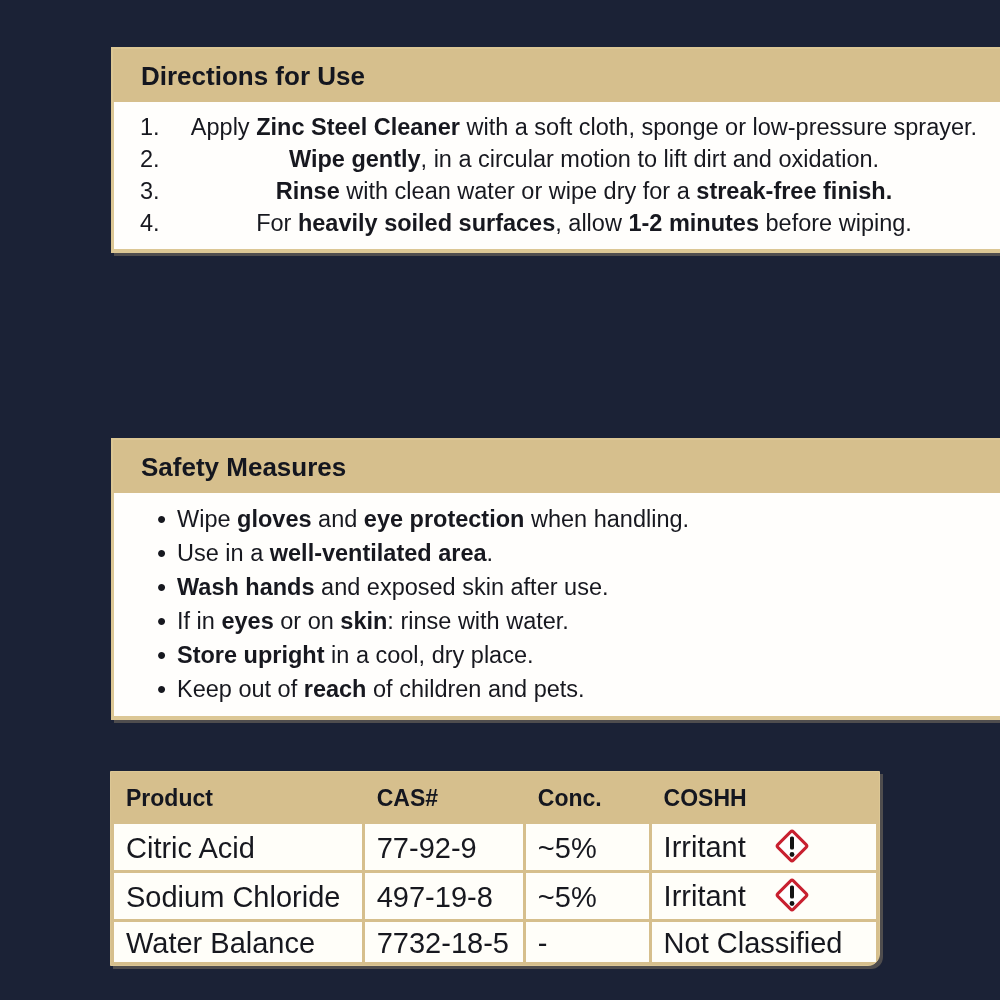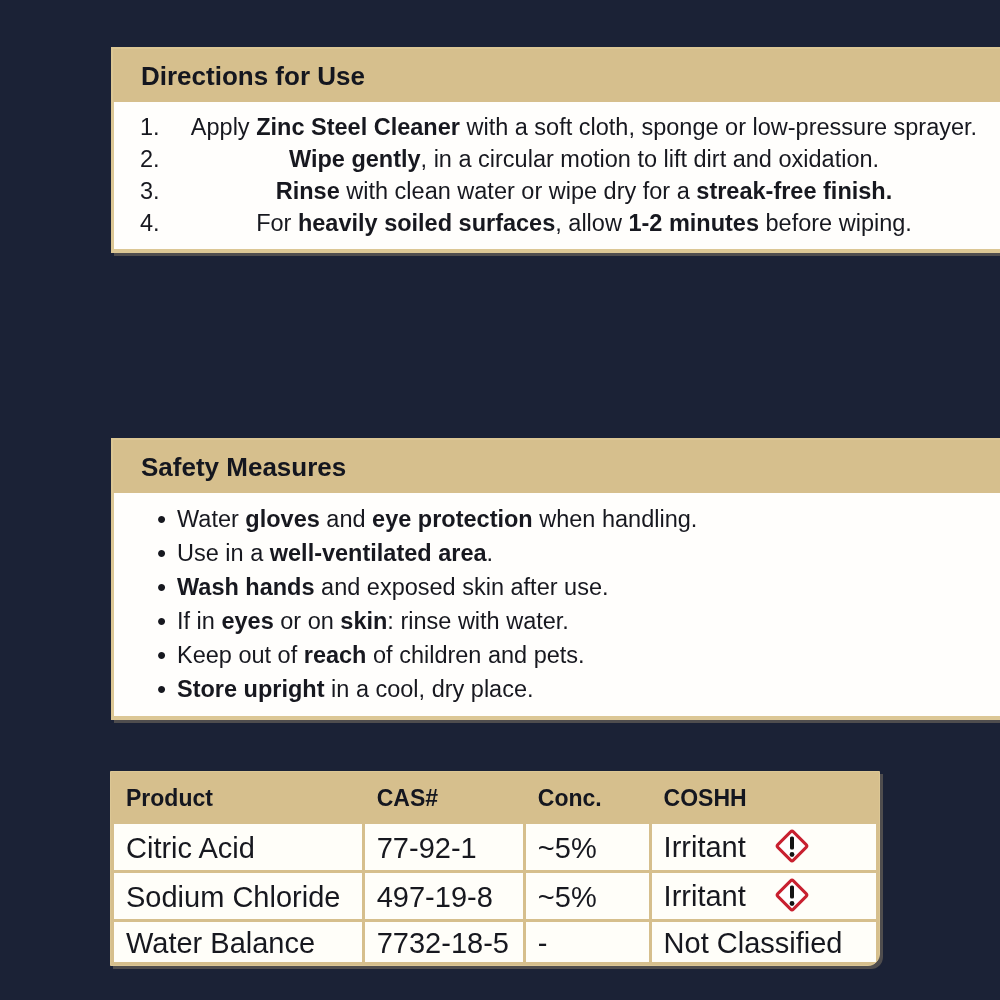--- a/index.html
+++ b/index.html
@@ -119,26 +119,26 @@
         </ol>
     </div>
   </section>
 
   <section class="card" id="safety-card">
     <div class="card-header">
       <h2 class="card-title">Safety Measures</h2>
     </div>
     <div class="card-body">
       <ul class="safety">
-          <li><span>Water </span><b>gloves</b><span> and </span><b>eye protection</b><span> when handling.</span></li>
+          <li><span>Wipe </span><b>gloves</b><span> and </span><b>eye protection</b><span> when handling.</span></li>
           <li><span>Use in a </span><b>well-ventilated area</b><span>.</span></li>
           <li><b>Wash hands</b><span> and exposed skin after use.</span></li>
           <li><span>If in </span><b>eyes</b><span> or on </span><b>skin</b><span>: rinse with water.</span></li>
+          <li><b>Store upright</b><span> in a cool, dry place.</span></li>
           <li><span>Keep out of </span><b>reach</b><span> of children and pets.</span></li>
-          <li><b>Store upright</b><span> in a cool, dry place.</span></li>
         </ul>
     </div>
   </section>
 
   <div class="table-wrap">
     <table class="ingredients">
       <colgroup>
         <col class="c-product">
           <col class="c-cas">
           <col class="c-conc">
@@ -148,21 +148,21 @@
         <tr>
             <th>Product</th>
             <th>CAS#</th>
             <th>Conc.</th>
             <th>COSHH</th>
           </tr>
       </thead>
       <tbody>
           <tr>
             <td><span class="cell-text">Citric Acid</span></td>
-            <td><span class="cell-text">77-92-1</span></td>
+            <td><span class="cell-text">77-92-9</span></td>
             <td><span class="cell-text">~5%</span></td>
             <td><span class="cell-text">Irritant</span><svg class="hazard-icon" width="40" height="40" viewBox="0 0 40 40" aria-hidden="true">
     <rect x="9" y="9" width="22" height="22" rx="2" transform="rotate(45 20 20)" fill="#ffffff" stroke="#c8202f" stroke-width="3"></rect>
     <rect x="18" y="10.5" width="4" height="13" rx="1.6" fill="#141414"></rect>
     <circle cx="20" cy="28.5" r="2.4" fill="#141414"></circle>
   </svg></td>
           </tr>
           <tr>
             <td><span class="cell-text">Sodium Chloride</span></td>
             <td><span class="cell-text">497-19-8</span></td>

